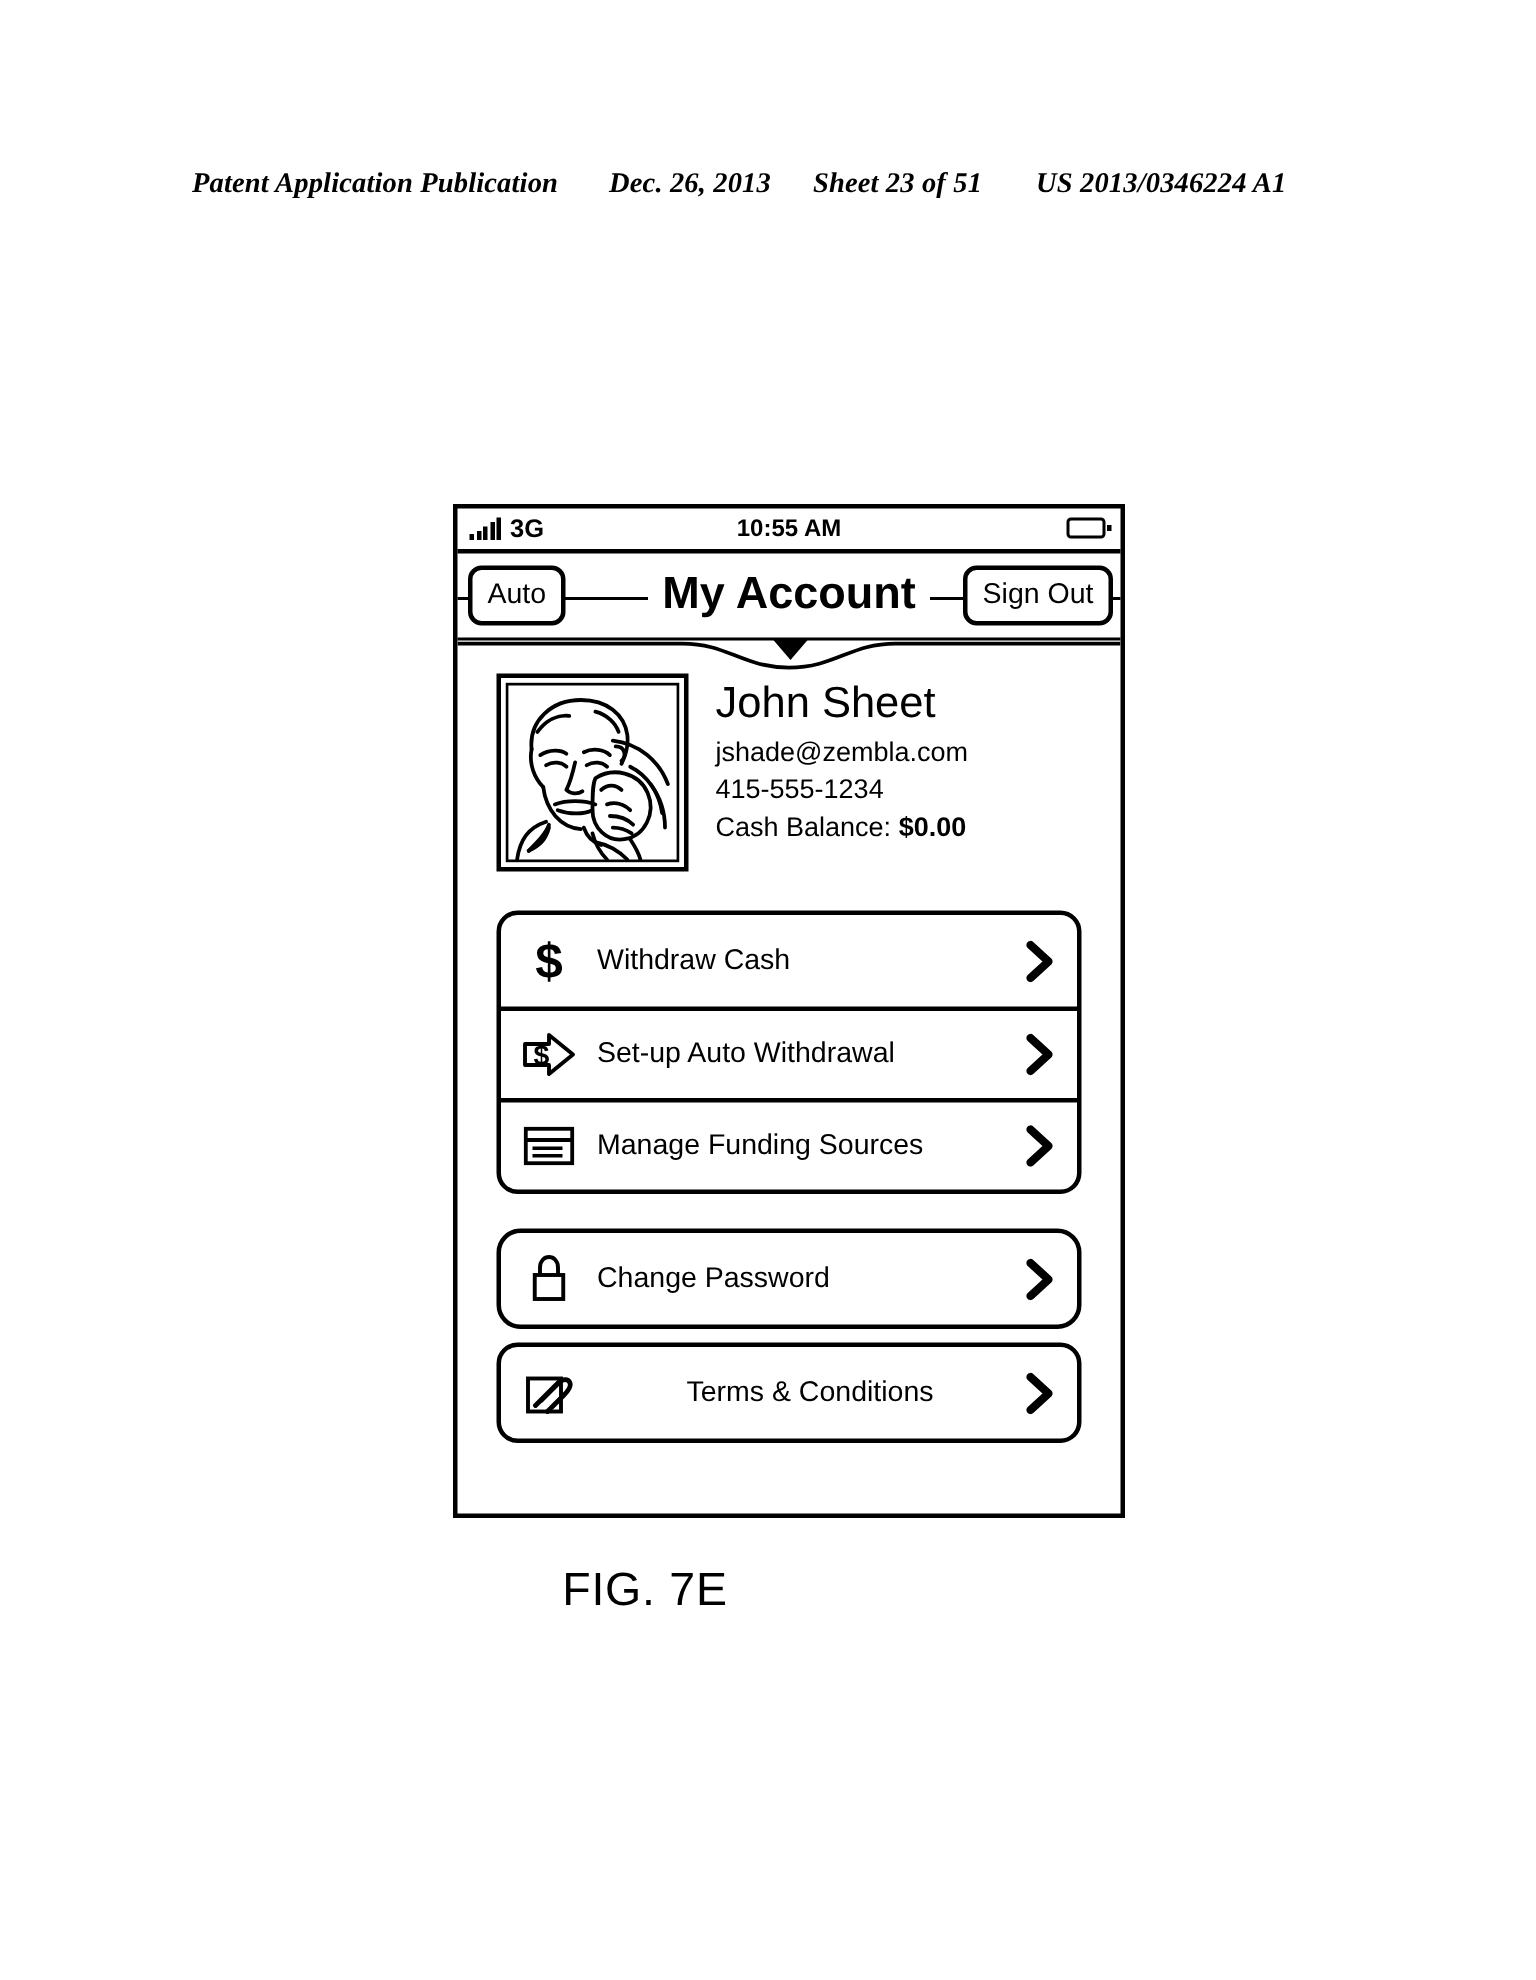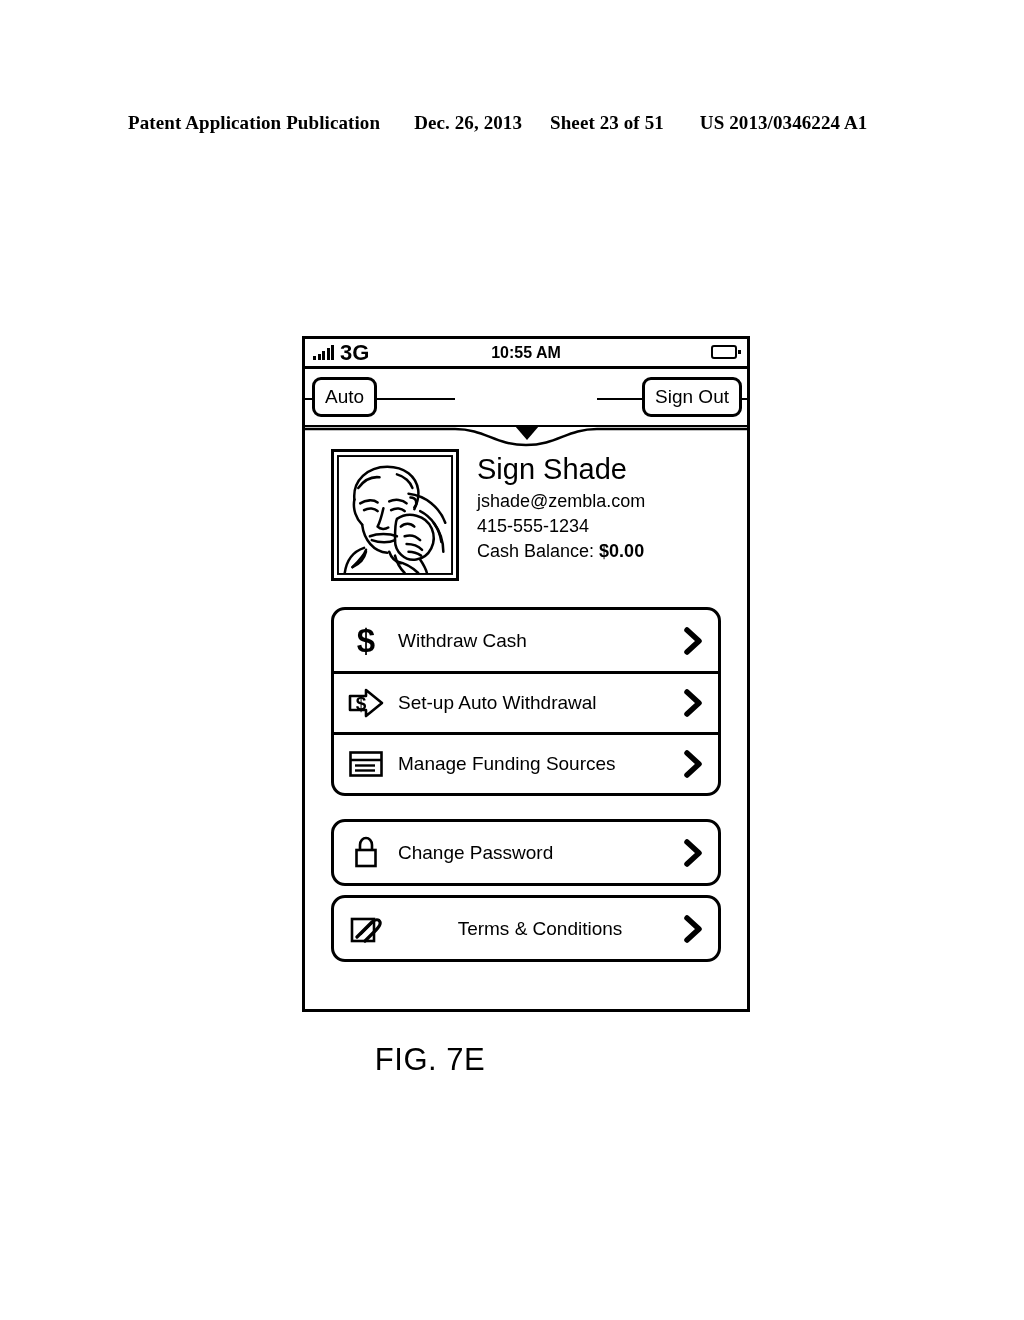--- a/index.html
+++ b/index.html
@@ -22,20 +22,21 @@
     top: 84px;
     left: 128px;
     width: 760px;
     display: flex;
     align-items: baseline;
     font-family: "Liberation Serif", serif;
     font-weight: bold;
     font-size: 19px;
     letter-spacing: 0.1px;
     white-space: nowrap;
+    font-style: italic;
   }
   .patent-header .ph-pub   { }
   .patent-header .ph-date  { margin-left: 34px; margin-top: 28px; }
   .patent-header .ph-sheet { margin-left: 28px; }
   .patent-header .ph-num   { margin-left: 36px; }
 
   
   .phone {
     position: absolute;
     left: 302px;
@@ -73,21 +74,21 @@
     display: block;
     width: 3px;
     background: #000;
   }
   .signal-bars i:nth-child(1) { height: 4px; }
   .signal-bars i:nth-child(2) { height: 6px; }
   .signal-bars i:nth-child(3) { height: 9px; }
   .signal-bars i:nth-child(4) { height: 12px; }
   .signal-bars i:nth-child(5) { height: 15px; }
   .carrier {
-    font-size: 22px;
+    font-size: 17px;
     font-weight: bold;
     line-height: 15px;
   }
   .status-time {
     position: absolute;
     left: 0; right: 0;
     text-align: center;
     font-size: 16px;
     font-weight: bold;
   }
@@ -204,21 +205,21 @@
   
   .list-group {
     margin: 0 26px;
     border: 3px solid #000;
     border-radius: 14px;
     box-sizing: border-box;
     background: #fff;
     overflow: hidden;
   }
   .group-1 { margin-top: 26px; }
-  .group-2 { margin-top: 23px; }
+  .group-2 { margin-top: 23px; border-radius: 16px; }
   .group-3 { margin-top: 9px; text-align: center; }
 
   .list-row {
     position: relative;
     height: 61px;
     display: flex;
     align-items: center;
     padding: 0 14px 0 12px;
     box-sizing: border-box;
   }
@@ -283,20 +284,23 @@
     <div class="status-time">10:55 AM</div>
     <div class="battery"></div>
   </div>
 
   <div class="nav-bar">
     <div class="nav-rule left"></div>
     <div class="nav-rule right"></div>
     <div class="nav-btn done">
       <span>Auto</span>
     </div>
+    <div class="nav-title">
+      <span>My Account</span>
+    </div>
     <div class="nav-btn signout">
       <span>Sign Out</span>
     </div>
   </div>
 
   <svg class="nav-curve" viewBox="0 0 442 26" preserveAspectRatio="none">
     <path d="M0,4 L150,4 C180,4 190,20 221,20 C252,20 262,4 292,4 L442,4" fill="#fff" stroke="#000" stroke-width="2.5"></path>
   </svg>
   <svg style="position:absolute; left:209px; top:86px; z-index:5;" width="26" height="16" viewBox="0 0 26 16">
     <polygon points="1,1 25,1 13,15" fill="#000"></polygon>
@@ -345,21 +349,21 @@
           <path d="M72,92 C78,92 84,94 88,98"></path>
           <path d="M74,100 C80,100 84,102 87,104"></path>
 
           <path d="M100,70 C106,78 110,88 110,100"></path>
           <path d="M60,104 C62,112 66,118 70,122"></path>
           <path d="M86,108 C90,114 92,118 93,122"></path>
         </g>
       </svg>
     </div>
     <div class="profile-info">
-      <div class="profile-name">Sign Shade</div>
+      <div class="profile-name">John Sheet</div>
       <div class="profile-line">jshade@zembla.com</div>
       <div class="profile-line">415-555-1234</div>
       <div class="profile-line">
         <span>Cash Balance:</span>
         <b>$0.00</b>
       </div>
     </div>
   </div>
 
   <div class="list-group group-1">

